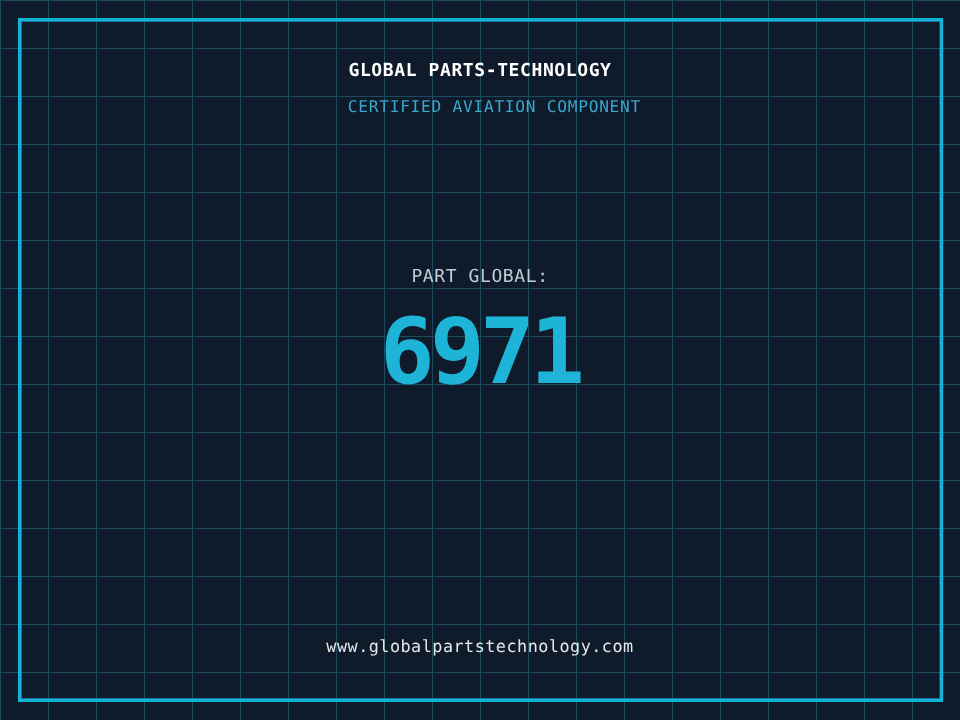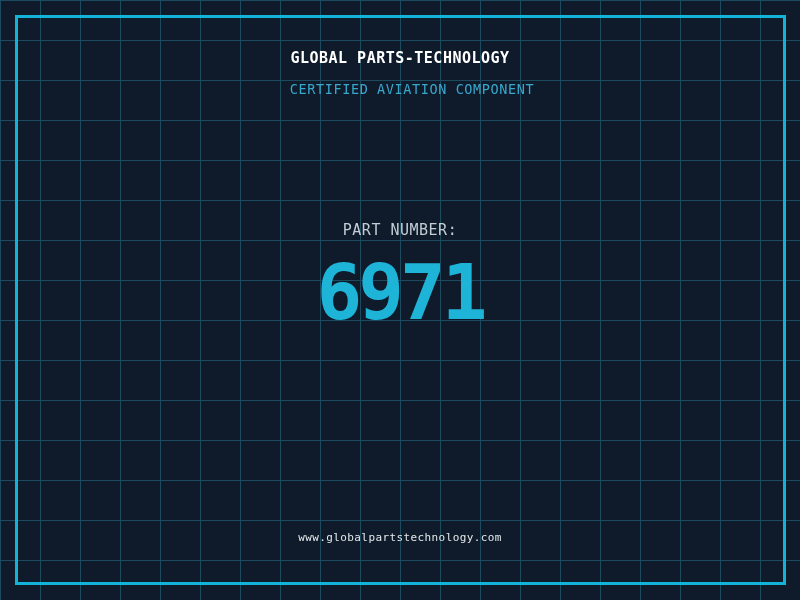--- a/index.html
+++ b/index.html
@@ -64,33 +64,33 @@
   .part-number {
     top: 255px;
     font-size: 76px;
     font-weight: bold;
     letter-spacing: -4px;
     line-height: 1;
     color: #1db4d8;
   }
   .website-url {
     top: 531px;
-    font-size: 11px;
+    font-size: 14px;
     letter-spacing: 0.4px;
     color: #e2e9ea;
   }
 </style>
 </head>
 <body>
 
 <div class="grid-bg"></div>
 
 <div class="frame"></div>
 
 <div class="text-line company-title">GLOBAL PARTS-TECHNOLOGY</div>
 
 <div class="text-line certification-subtitle">CERTIFIED AVIATION COMPONENT</div>
 
-<div class="text-line part-label">PART NUMBER:</div>
+<div class="text-line part-label">PART GLOBAL:</div>
 
 <div class="text-line part-number">6971</div>
 
 <div class="text-line website-url">www.globalpartstechnology.com</div>
 
 </body></html>

